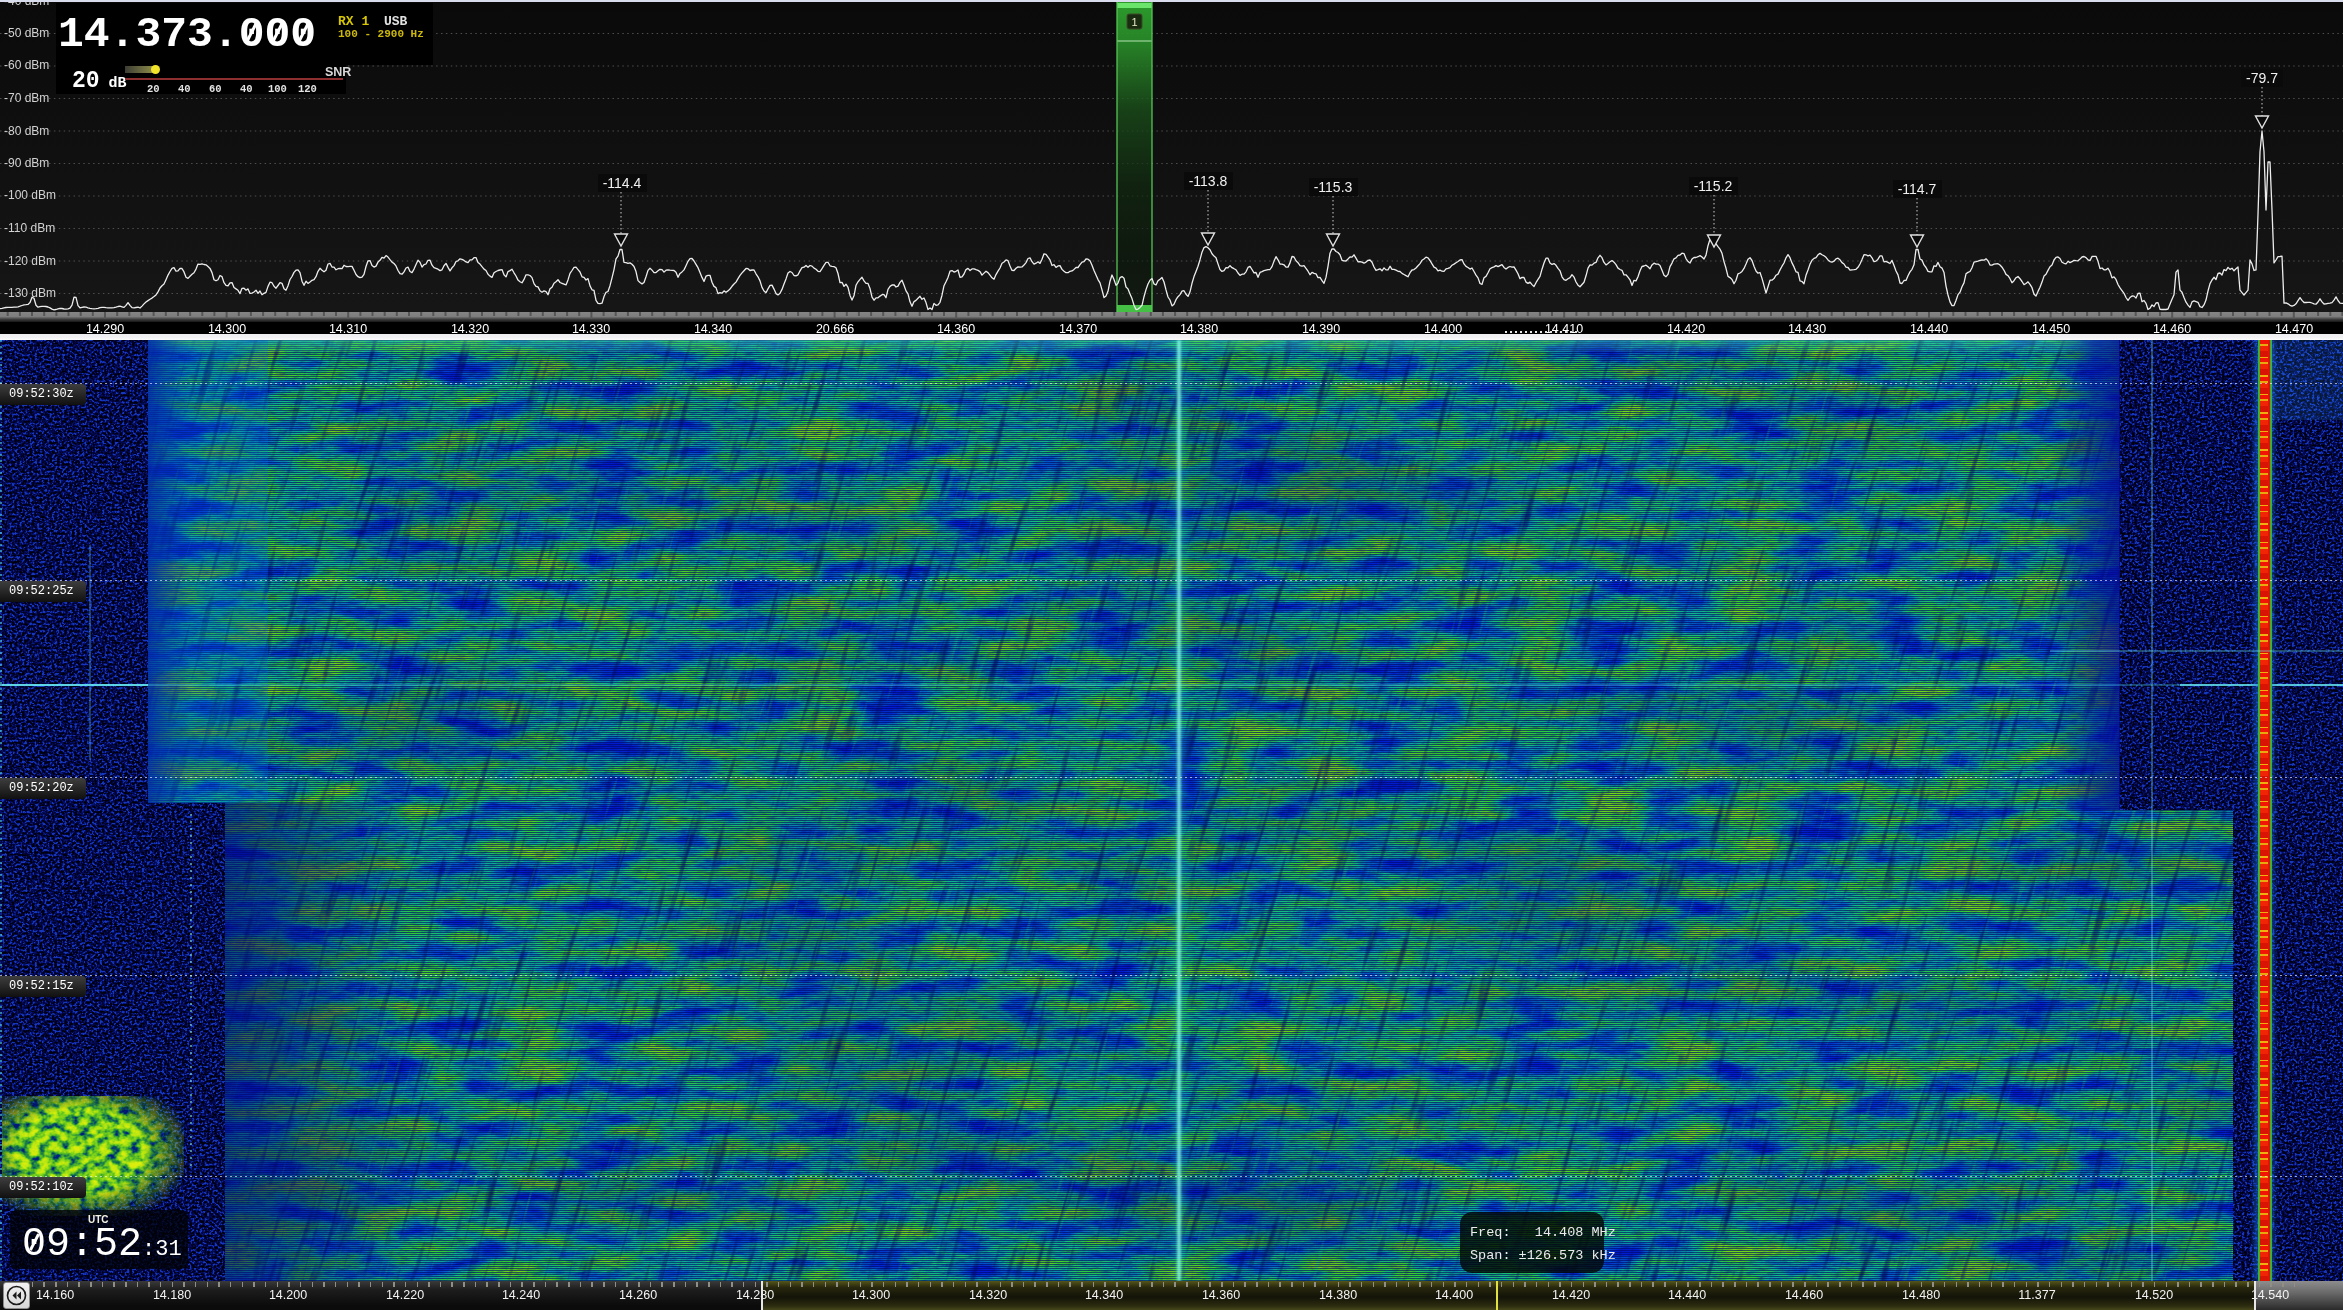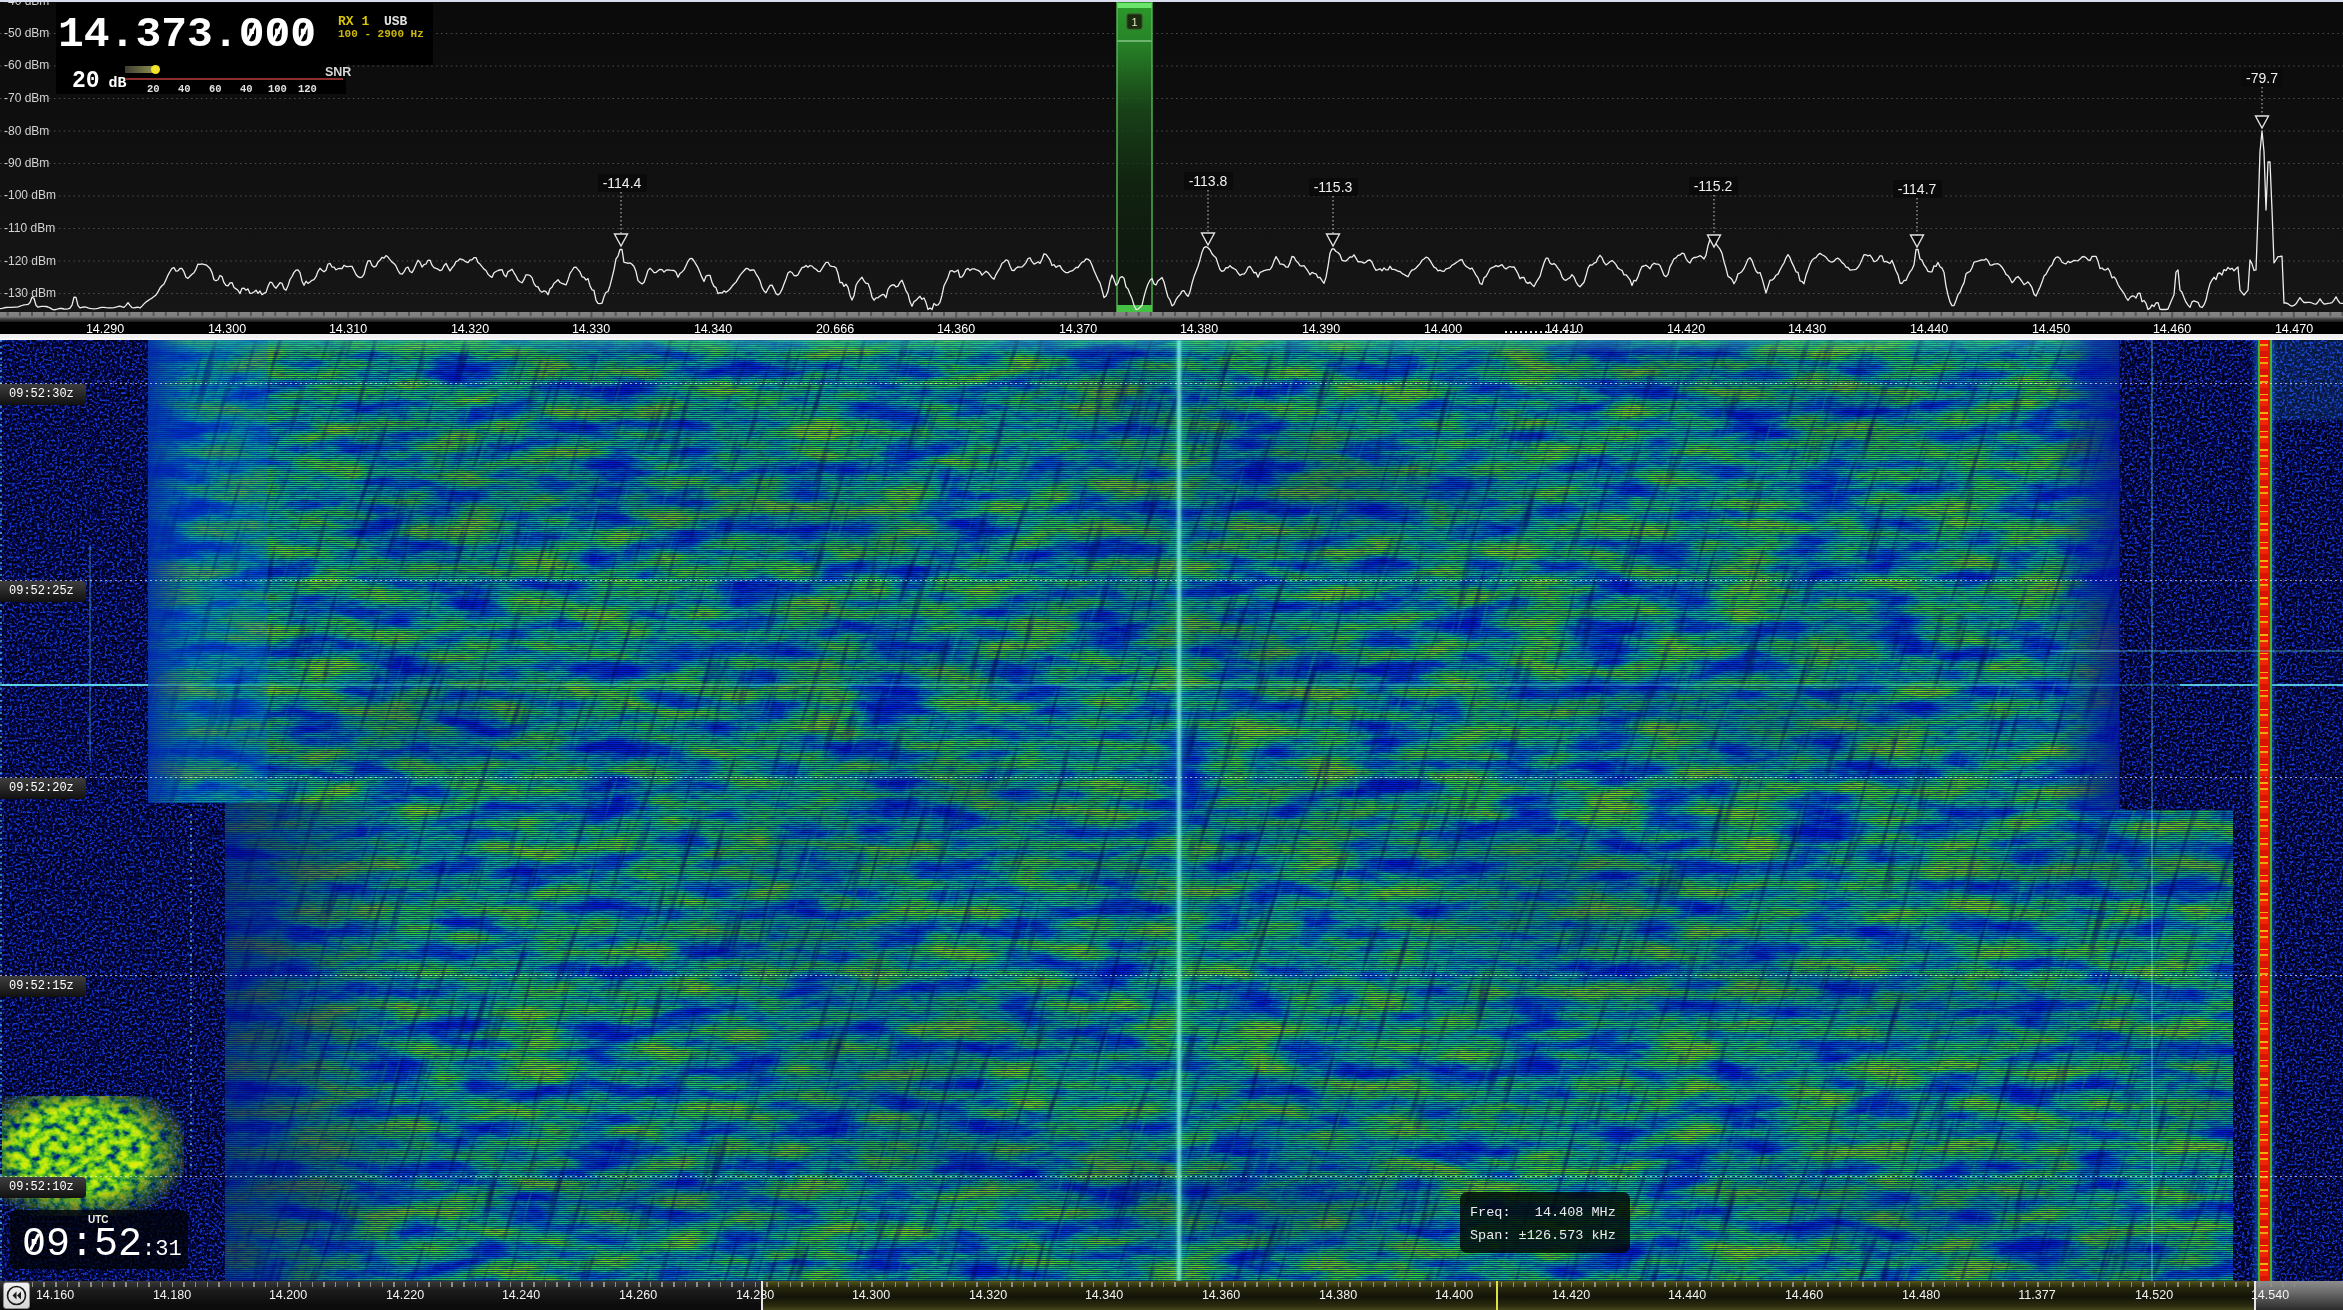--- a/index.html
+++ b/index.html
@@ -460,21 +460,21 @@
 <div style="position:absolute;left:0;top:635px;width:100%;height:1px;background-image:repeating-linear-gradient(90deg,rgba(255,255,255,.6) 0 2px,rgba(255,255,255,0) 2px 5px)"></div>
 <div style="position:absolute;left:0;top:636px;width:86px;height:21px;background:linear-gradient(#3e3e3e,#101010);border-radius:0 4px 4px 0;color:#fff;font-family:'Liberation Mono',monospace;font-size:12px;line-height:21px;padding-left:9px;box-sizing:border-box">09:52:15z</div>
 <div style="position:absolute;left:0;top:836px;width:100%;height:1px;background-image:repeating-linear-gradient(90deg,rgba(255,255,255,.6) 0 2px,rgba(255,255,255,0) 2px 5px)"></div>
 <div style="position:absolute;left:0;top:837px;width:86px;height:21px;background:linear-gradient(#3e3e3e,#101010);border-radius:0 4px 4px 0;color:#fff;font-family:'Liberation Mono',monospace;font-size:12px;line-height:21px;padding-left:9px;box-sizing:border-box">09:52:10z</div>
 
   <div style="position:absolute;left:10px;top:870px;width:178px;height:59px;background:rgba(1,2,6,0.78);border-radius:7px"></div>
   <div style="position:absolute;left:88px;top:874px;font:bold 10px 'Liberation Sans';color:#f2f2e4">UTC</div>
   <div style="position:absolute;left:22px;top:882px;font:40px 'Liberation Mono',monospace;color:#fff">09:52<span style="font-size:22px">:31</span></div>
   <div style="position:absolute;left:33px;top:893px;width:2.5px;height:18px;background:#fff;transform:rotate(27deg)"></div>
 
-  <div style="position:absolute;left:1460px;top:852px;width:170px;height:61px;background:rgba(4,6,3,0.8);border-radius:7px;color:#ececec;font:13.5px 'Liberation Mono',monospace;padding:9px 0 0 10px;line-height:23px">Freq:&nbsp;&nbsp;&nbsp;14.408&nbsp;MHz<br>Span:&nbsp;±126.573&nbsp;kHz</div>
+  <div style="position:absolute;left:1460px;top:872px;width:144px;height:61px;background:rgba(4,6,3,0.8);border-radius:12px;color:#ececec;font:13.5px 'Liberation Mono',monospace;padding:9px 0 0 10px;line-height:23px">Freq:&nbsp;&nbsp;&nbsp;14.408&nbsp;MHz<br>Span:&nbsp;±126.573&nbsp;kHz</div>
 </div>
 
 <div style="position:absolute;left:0;top:1281px;width:2343px;height:29px;background:linear-gradient(#3a3a3a,#1d1d1d 30%,#0b0b0b 85%)">
   <div style="position:absolute;left:762px;top:0;width:1493px;height:100%;background:linear-gradient(#55551a 0%,#28280e 22%,#131308 55%,#2c2c10 86%,#46461a 100%)"></div>
   <div style="position:absolute;left:2255px;top:0;width:88px;height:100%;background:linear-gradient(#8d8d8d,#6a6a6a 40%,#2a2a2a)"></div>
   <div style="position:absolute;left:8.4px;top:1px;width:1.5px;height:5px;background:#8f8f85"></div>
 <div style="position:absolute;left:20.0px;top:1px;width:1.5px;height:5px;background:#8f8f85"></div>
 <div style="position:absolute;left:31.7px;top:1px;width:1.5px;height:5px;background:#8f8f85"></div>
 <div style="position:absolute;left:43.3px;top:1px;width:1.5px;height:5px;background:#8f8f85"></div>
 <div style="position:absolute;left:55.0px;top:1px;width:1.5px;height:5px;background:#8f8f85"></div>

